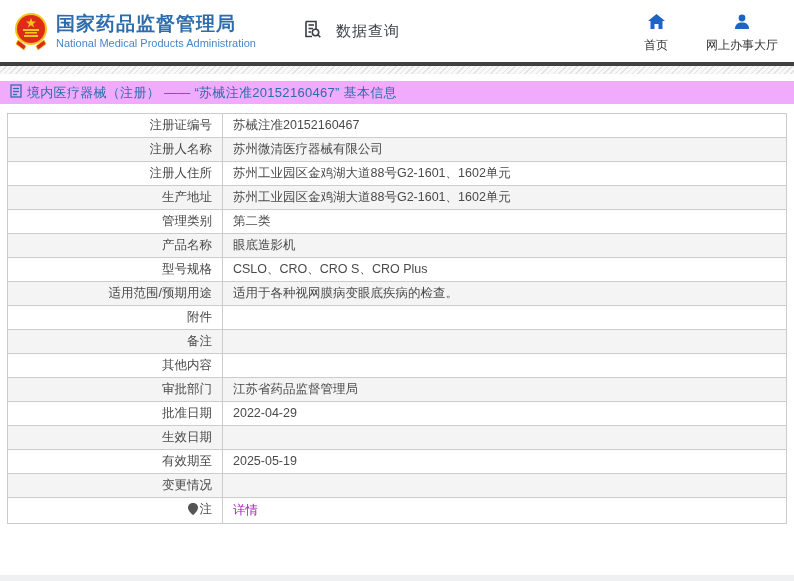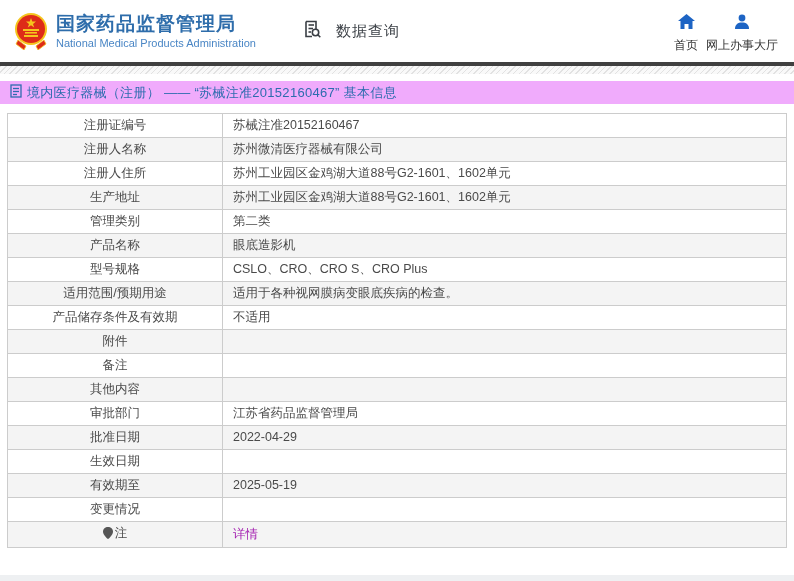--- a/index.html
+++ b/index.html
@@ -10,40 +10,40 @@
   
   .header { height:66px; display:flex; align-items:center; padding:0 16px 0 14px;
     border-bottom:4px solid #404040; background:#fff; }
   .emblem { width:34px; height:38px; flex:0 0 auto; }
   .brand { margin-left:8px; }
   .brand-title { font-size:19px; font-weight:bold; color:#2e6dab; letter-spacing:1px; line-height:22px; }
   .brand-sub { font-size:11px; color:#4a86c5; margin-top:2px; }
   .dq { display:flex; align-items:center; margin-left:46px; cursor:pointer; }
   .dq-label { font-size:15px; color:#3a3f45; margin-left:14px; letter-spacing:1px; }
   .spacer { flex:1; }
-  .nav { display:flex; align-items:flex-start; margin-top:6px; }
+  .nav { display:flex; align-items:flex-start; gap:30px; margin-top:6px; }
   .nav-item { display:flex; flex-direction:column; align-items:center; cursor:pointer; min-width:40px; }
   .nav-item .lbl { font-size:12px; color:#333; margin-top:4px; white-space:nowrap; }
 
   
   .hatch { height:8px;
     background:repeating-linear-gradient(135deg,#e2e2e2 0,#e2e2e2 1px,#f9f9f9 1px,#f9f9f9 4px); }
 
   
   .crumb-wrap { margin-top:7px; }
   .crumb { height:23px; background:#f0abfc; display:flex; align-items:center;
     padding-left:10px; font-size:13px; color:#2d6cae; }
   .crumb .txt { margin-left:5px; letter-spacing:0.3px; }
 
   
   .table-wrap { margin:9px 7px 0 7px; }
   table { width:780px; border-collapse:collapse; table-layout:fixed; }
   td { border:1px solid #cccccc; font-size:12.5px; color:#4a4a4a;
     padding:4px 10px; line-height:15px; vertical-align:middle; word-break:break-all; }
-  td.label-cell { width:215px; text-align:center; color:#4a4a4a; }
+  td.label-cell { width:215px; text-align:right; color:#4a4a4a; }
   tr:nth-child(even) td { background:#f4f4f4; }
   tr:nth-child(odd) td { background:#ffffff; }
   a.detail-link { color:#a21caf; text-decoration:none; cursor:pointer; }
   .pin { display:inline-block; vertical-align:-2px; margin-right:2px; }
 
   
   .footer-band { margin-top:4px; height:6px; background:#eef0f2; width:794px; }
 </style>
 </head>
 <body>
@@ -147,24 +147,20 @@
           </tr>
           <tr>
             <td class="label-cell"><span>型号规格</span></td>
             <td class="value-cell"><span>CSLO、CRO、CRO S、CRO Plus</span></td>
           </tr>
           <tr>
             <td class="label-cell"><span>适用范围/预期用途</span></td>
             <td class="value-cell"><span>适用于各种视网膜病变眼底疾病的检查。</span></td>
           </tr>
           <tr>
-            <td class="label-cell"><span>产品储存条件及有效期</span></td>
-            <td class="value-cell"><span>不适用</span></td>
-          </tr>
-          <tr>
             <td class="label-cell"><span>附件</span></td>
             <td class="value-cell"><span></span></td>
           </tr>
           <tr>
             <td class="label-cell"><span>备注</span></td>
             <td class="value-cell"><span></span></td>
           </tr>
           <tr>
             <td class="label-cell"><span>其他内容</span></td>
             <td class="value-cell"><span></span></td>

